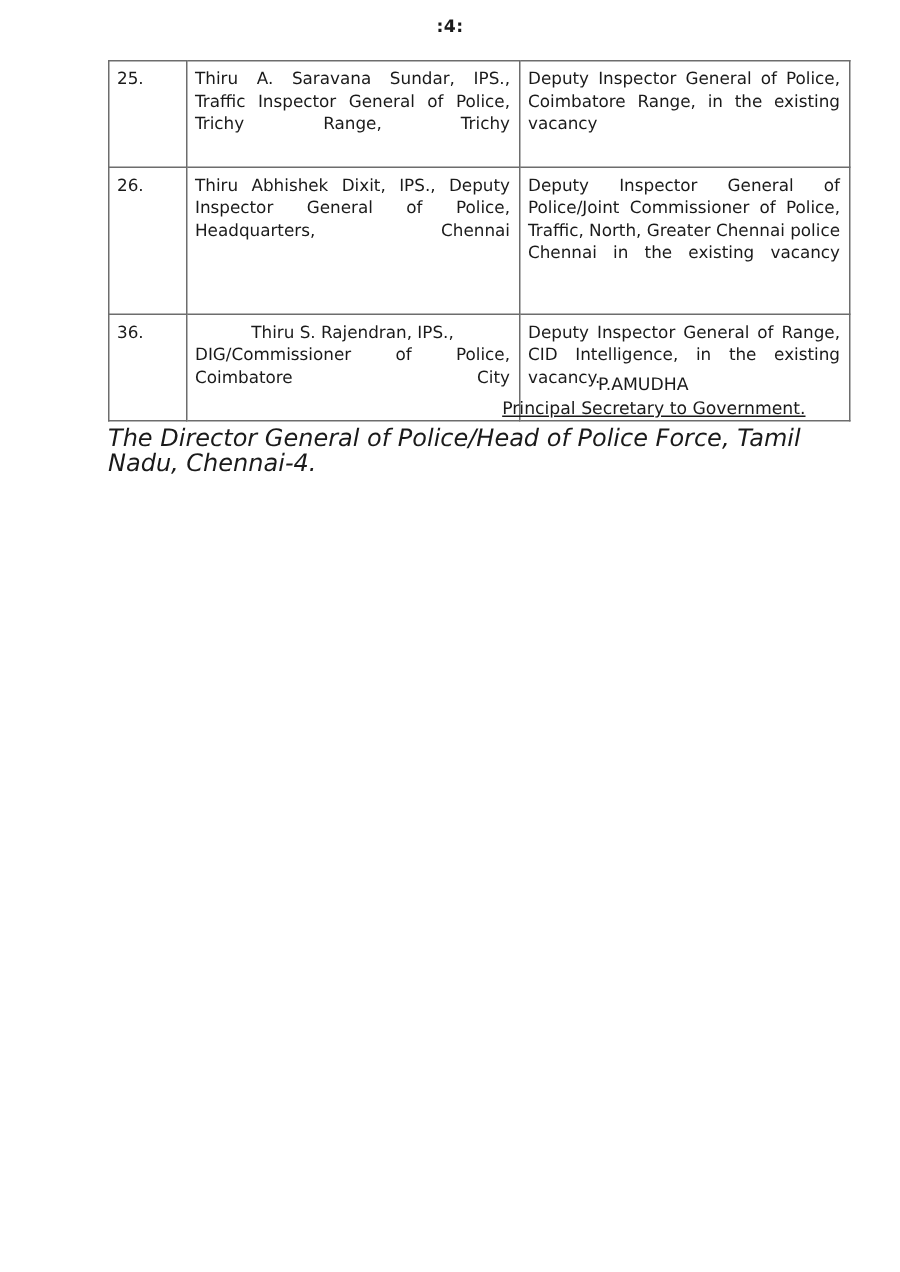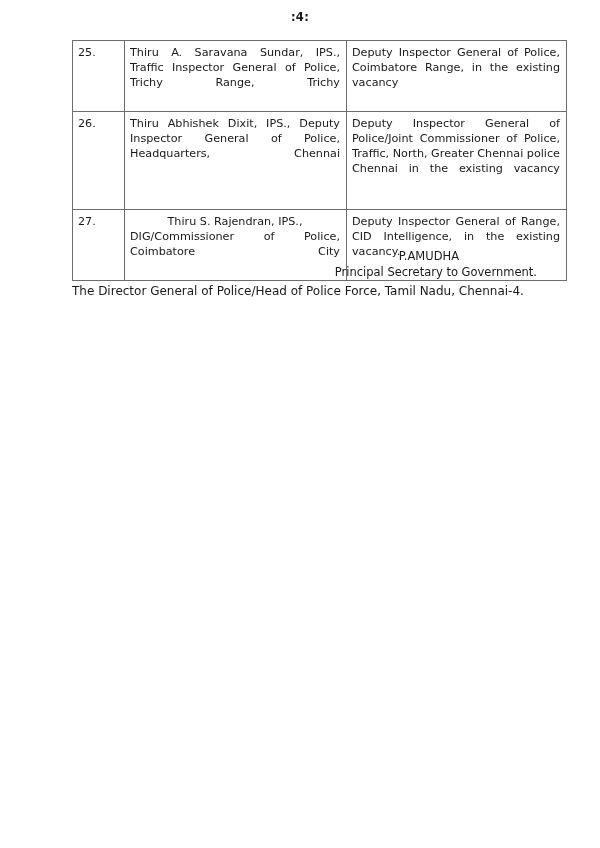--- a/index.html
+++ b/index.html
@@ -91,36 +91,38 @@
   }
   .sign-name {
     font-size: 11.5px;
     font-weight: normal;
     line-height: 16px;
     padding-right: 78px;
   }
   .sign-designation {
     font-size: 11.5px;
     line-height: 16px;
+    text-decoration: underline;
   }
 
   
   .addressee {
     position: absolute;
     left: 72px;
     top: 283px;
     width: 480px;
   }
   .addressee-label {
     font-size: 11.5px;
     line-height: 17px;
   }
   .addressee-line {
-    font-size: 12px;
+    font-size: 16px;
     line-height: 17px;
+    font-style: italic;
   }
 </style>
 </head>
 <body>
 
 <div class="page">
 
   <div class="page-header">:4:</div>
 
   <table class="order-table">
@@ -144,21 +146,21 @@
         <td class="col-name">
           <p class="cell-text">Thiru Abhishek Dixit, IPS., Deputy Inspector General of Police, Headquarters, Chennai</p>
         </td>
         <td class="col-post">
           <p class="cell-text">Deputy Inspector General of Police/Joint Commissioner of Police, Traffic, North, Greater Chennai police Chennai in the existing vacancy</p>
         </td>
       </tr>
 
       <tr class="row-27">
         <td class="col-sno">
-          <div class="sno">27.</div>
+          <div class="sno">36.</div>
         </td>
         <td class="col-name">
           <p class="cell-text no-justify">Thiru S. Rajendran, IPS.,</p>
           <p class="cell-text">DIG/Commissioner of Police, Coimbatore City</p>
         </td>
         <td class="col-post">
           <p class="cell-text">Deputy Inspector General of Range, CID Intelligence, in the existing vacancy.</p>
         </td>
       </tr>
     </tbody>

